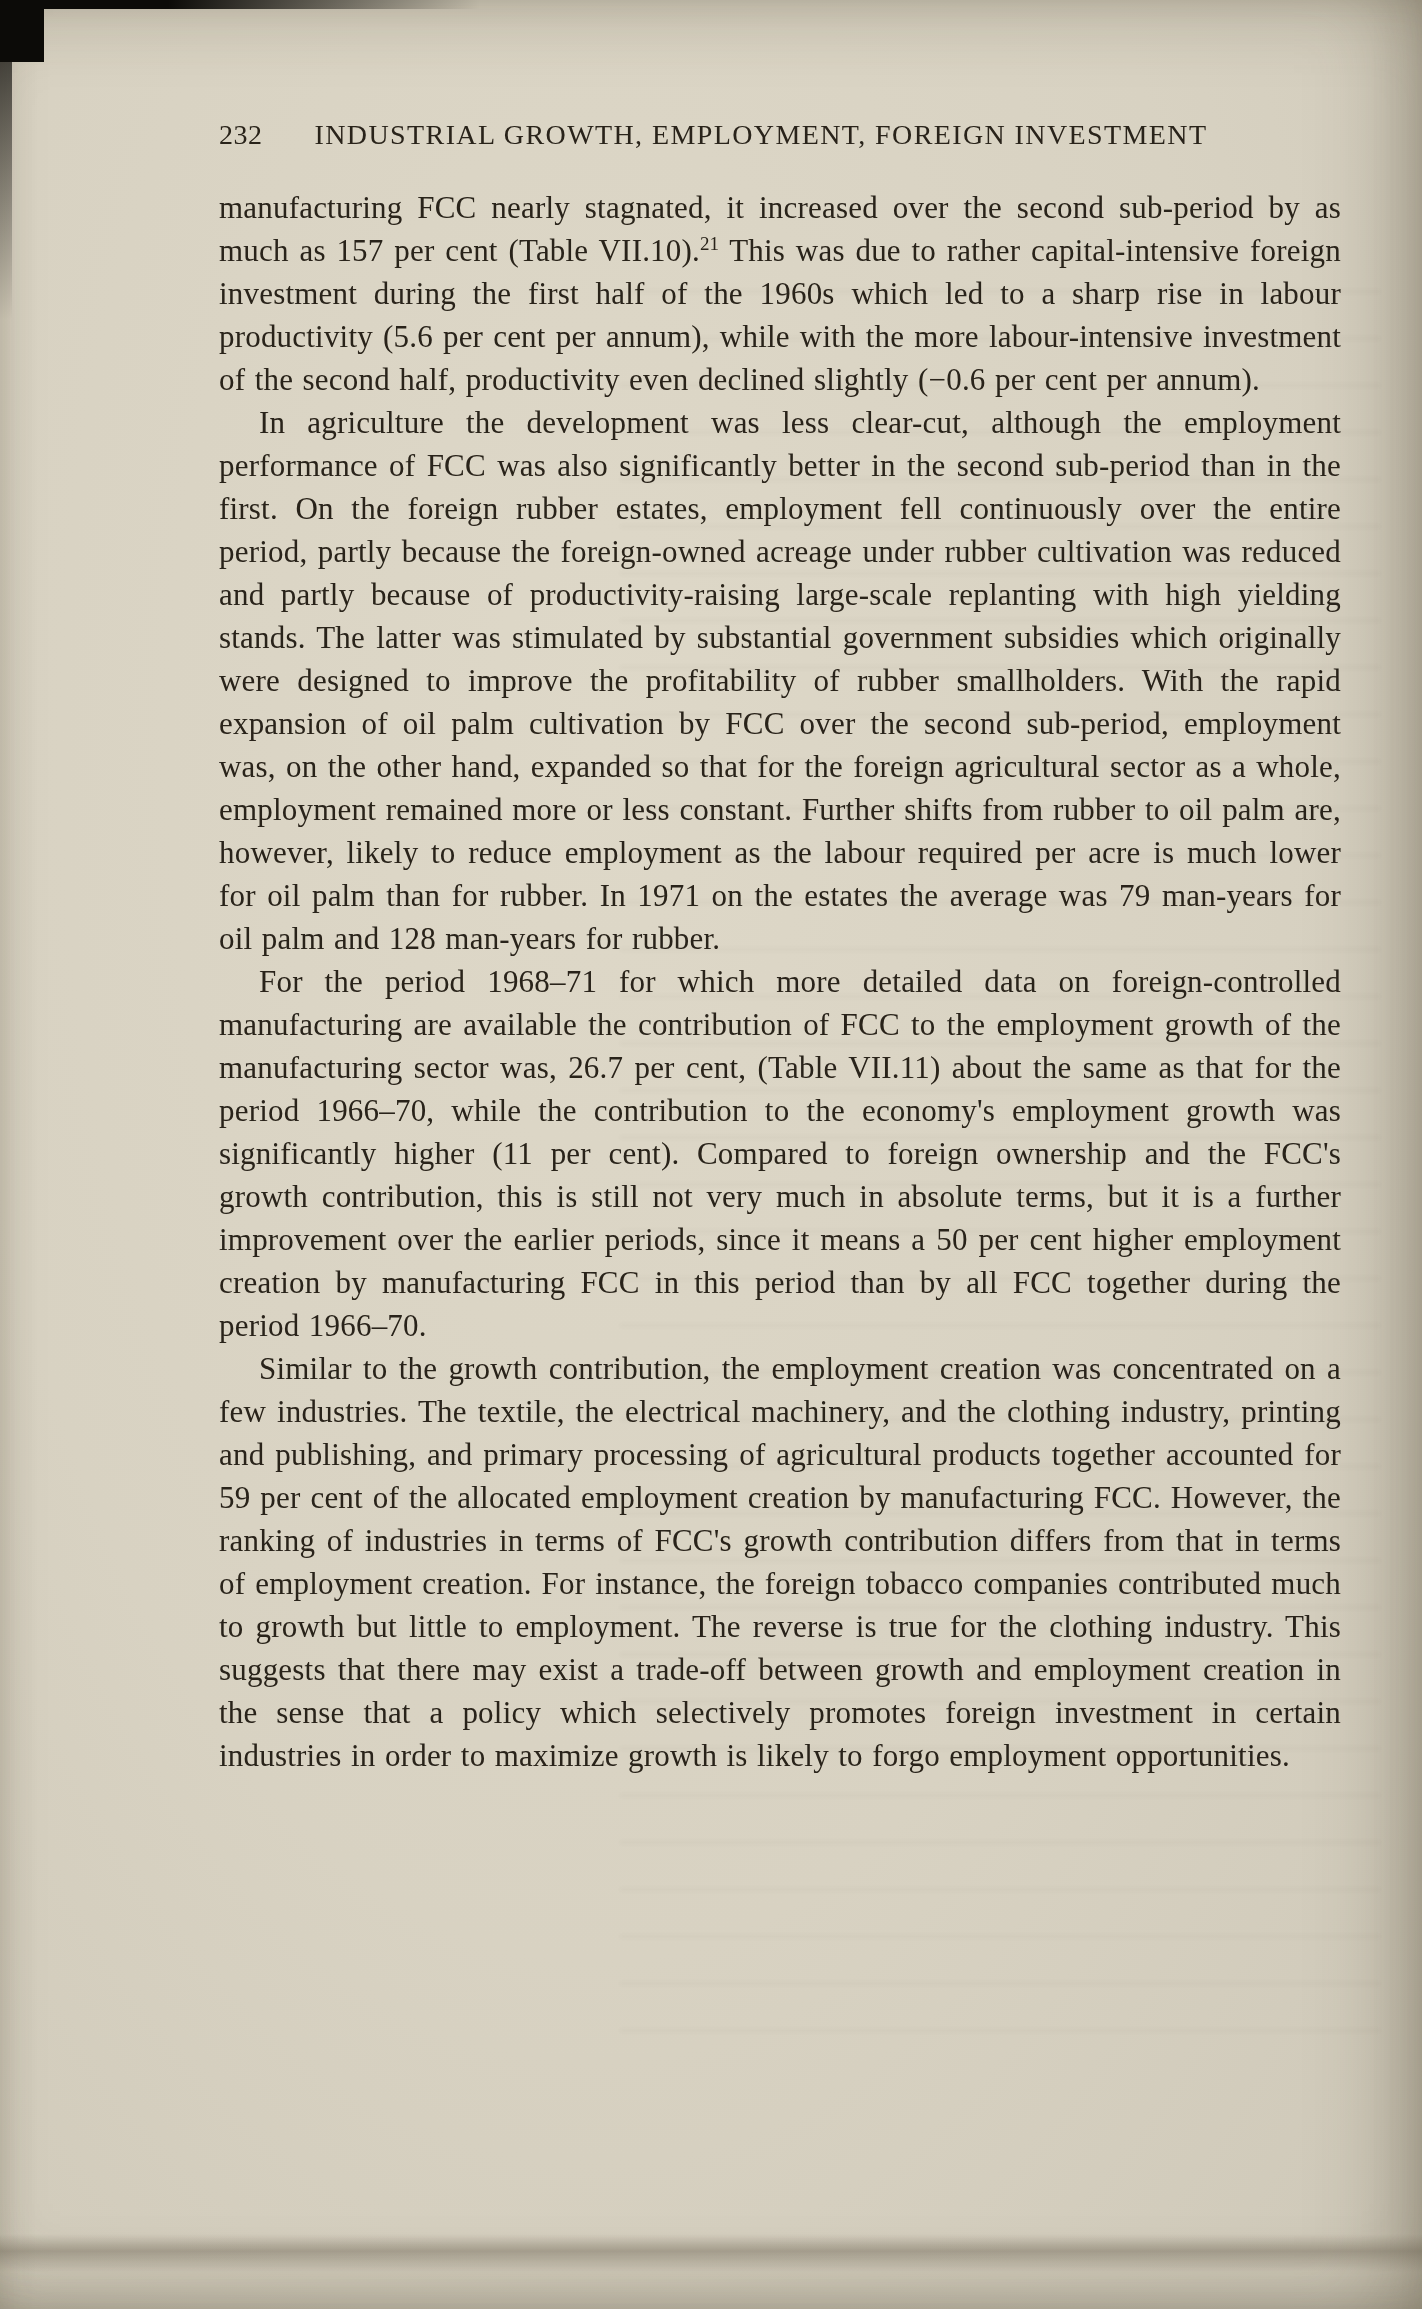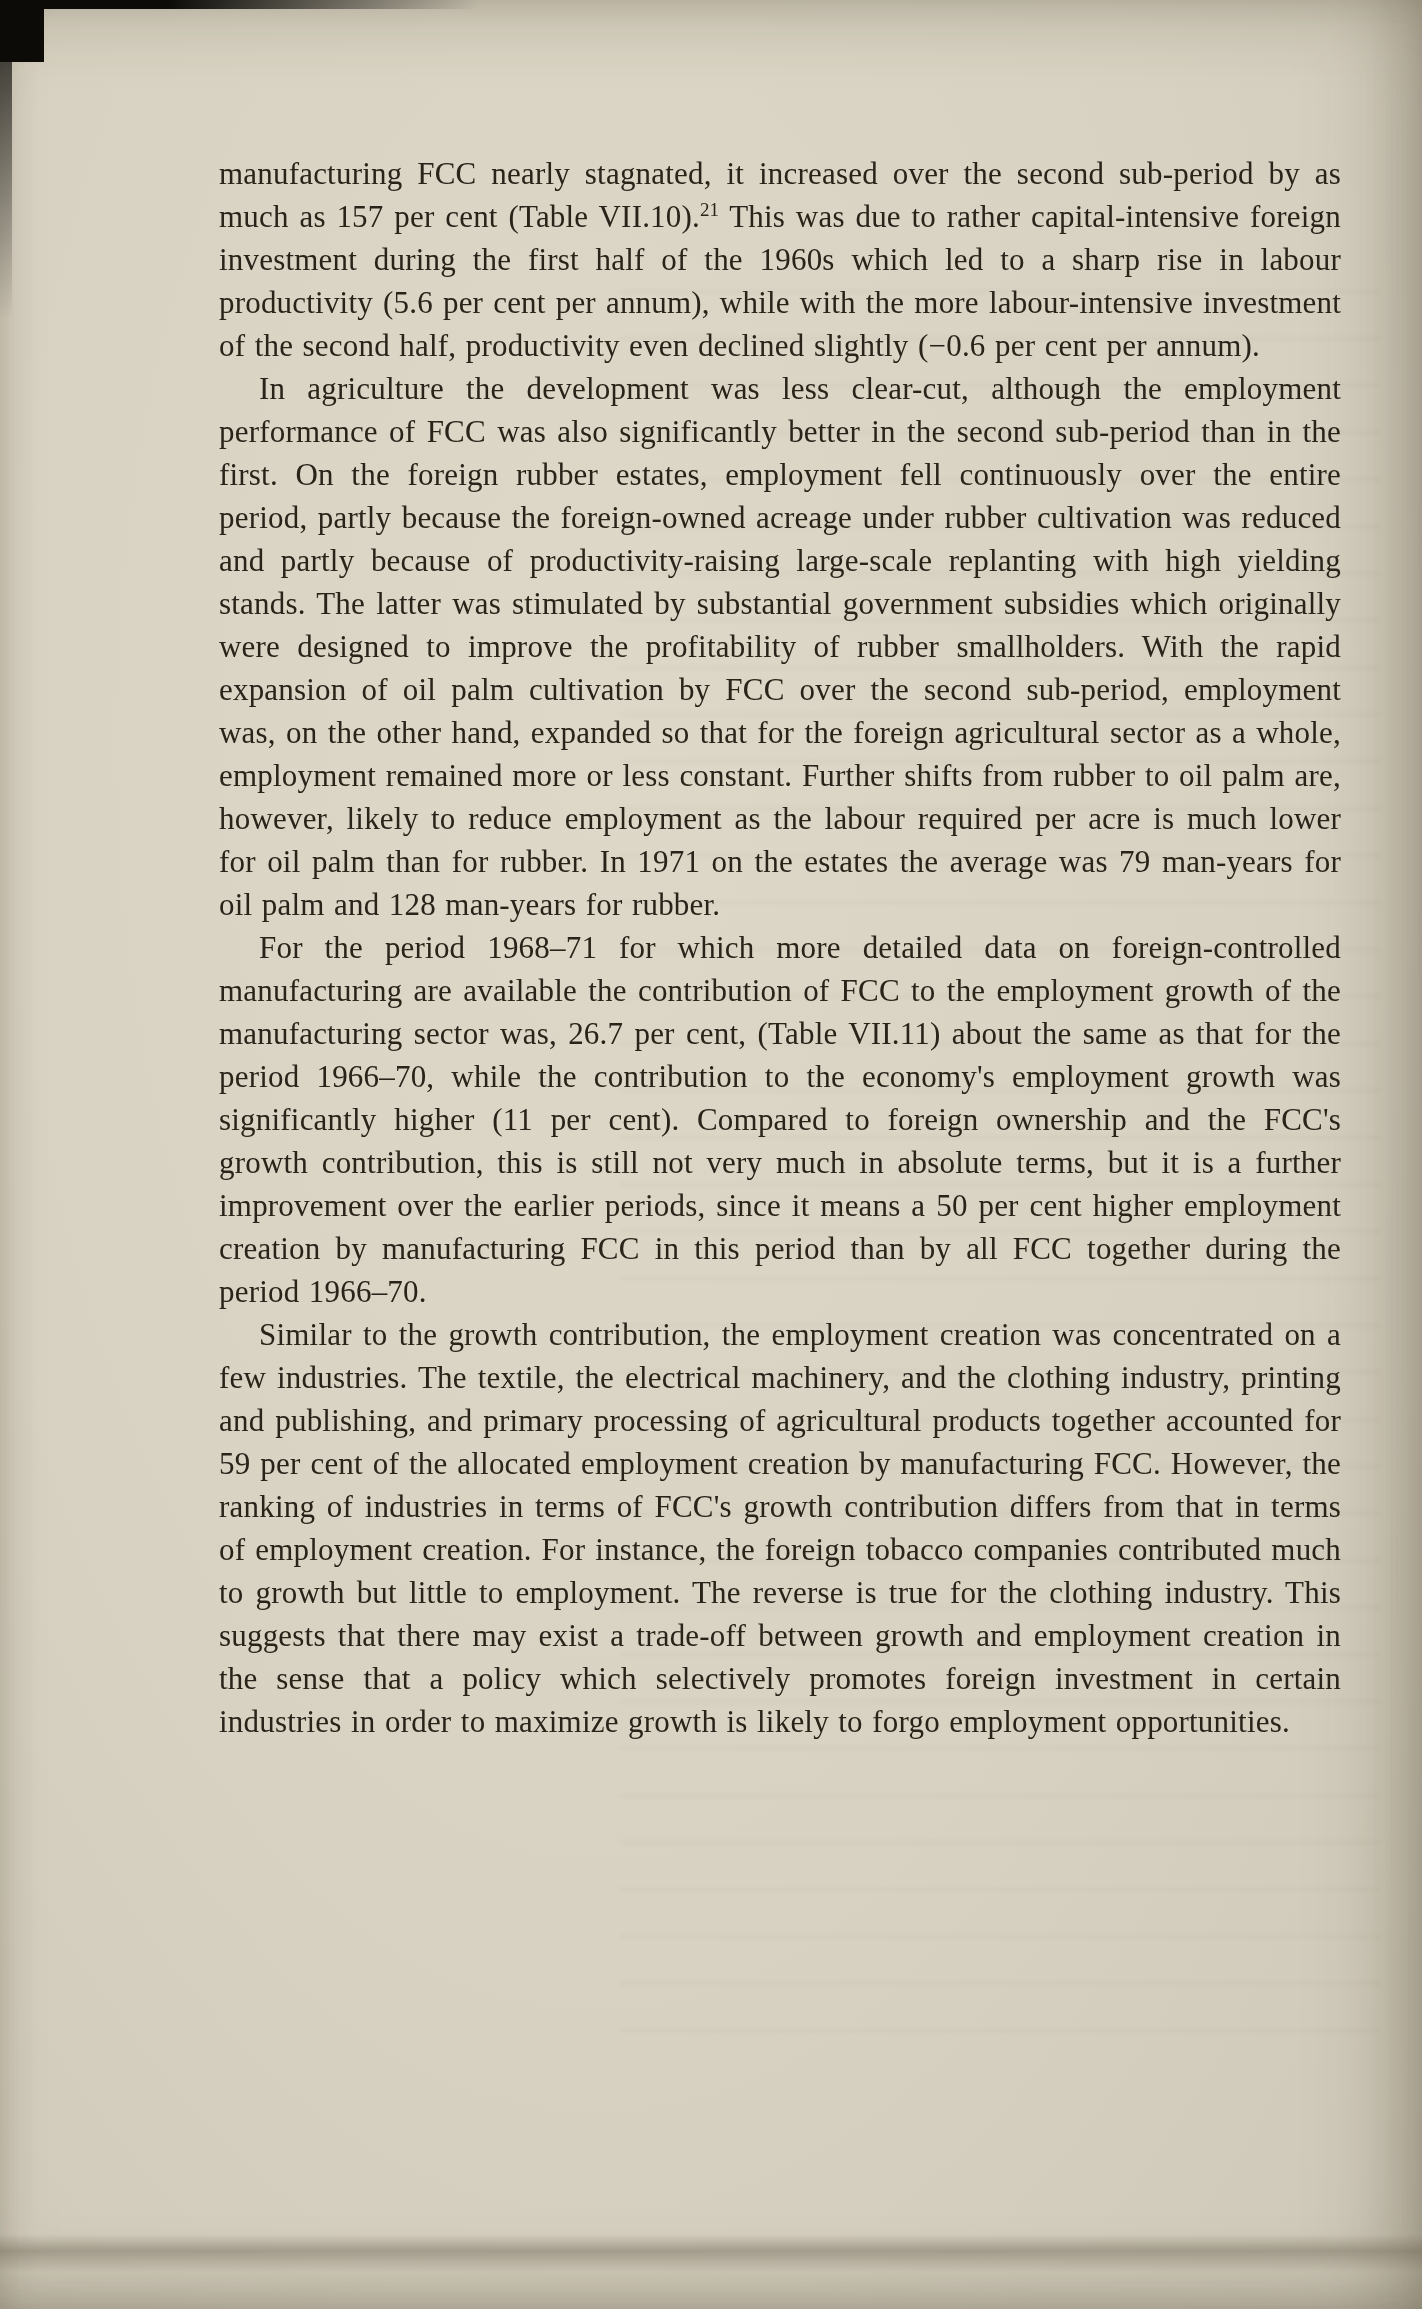--- a/index.html
+++ b/index.html
@@ -107,20 +107,23 @@
 
 <div class="page">
 
   <div class="scan-corner"></div>
   <div class="scan-top-strip"></div>
   <div class="scan-left-shade"></div>
   <div class="bleed-ghost"></div>
 
   <div class="text-block">
 
+    <header class="running-header">
+      <span class="page-number">232</span><span>INDUSTRIAL GROWTH, EMPLOYMENT, FOREIGN INVESTMENT</span>
+    </header>
 
     <main>
 
       <p class="cont"><span>manufacturing FCC nearly stagnated, it increased over the second sub-period by as much as 157 per cent (Table VII.10).</span><sup class="footnote">21</sup><span> This was due to rather capital-intensive foreign investment during the first half of the 1960s which led to a sharp rise in labour productivity (5.6 per cent per annum), while with the more labour-intensive investment of the second half, productivity even declined slightly (−0.6 per cent per annum).</span></p>
 
       <p class="indent">In agriculture the development was less clear-cut, although the employment performance of FCC was also significantly better in the second sub-period than in the first. On the foreign rubber estates, employment fell continuously over the entire period, partly because the foreign-owned acreage under rubber cultivation was reduced and partly because of productivity-raising large-scale replanting with high yielding stands. The latter was stimulated by substantial government subsidies which originally were designed to improve the profitability of rubber smallholders. With the rapid expansion of oil palm cultivation by FCC over the second sub-period, employment was, on the other hand, expanded so that for the foreign agricultural sector as a whole, employment remained more or less constant. Further shifts from rubber to oil palm are, however, likely to reduce employment as the labour required per acre is much lower for oil palm than for rubber. In 1971 on the estates the average was 79 man-years for oil palm and 128 man-years for rubber.</p>
 
 
       <p class="indent">For the period 1968–71 for which more detailed data on foreign-controlled manufacturing are available the contribution of FCC to the employment growth of the manufacturing sector was, 26.7 per cent, (Table VII.11) about the same as that for the period 1966–70, while the contribution to the economy's employment growth was significantly higher (11 per cent). Compared to foreign ownership and the FCC's growth contribution, this is still not very much in absolute terms, but it is a further improvement over the earlier periods, since it means a 50 per cent higher employment creation by manufacturing FCC in this period than by all FCC together during the period 1966–70.</p>
 

